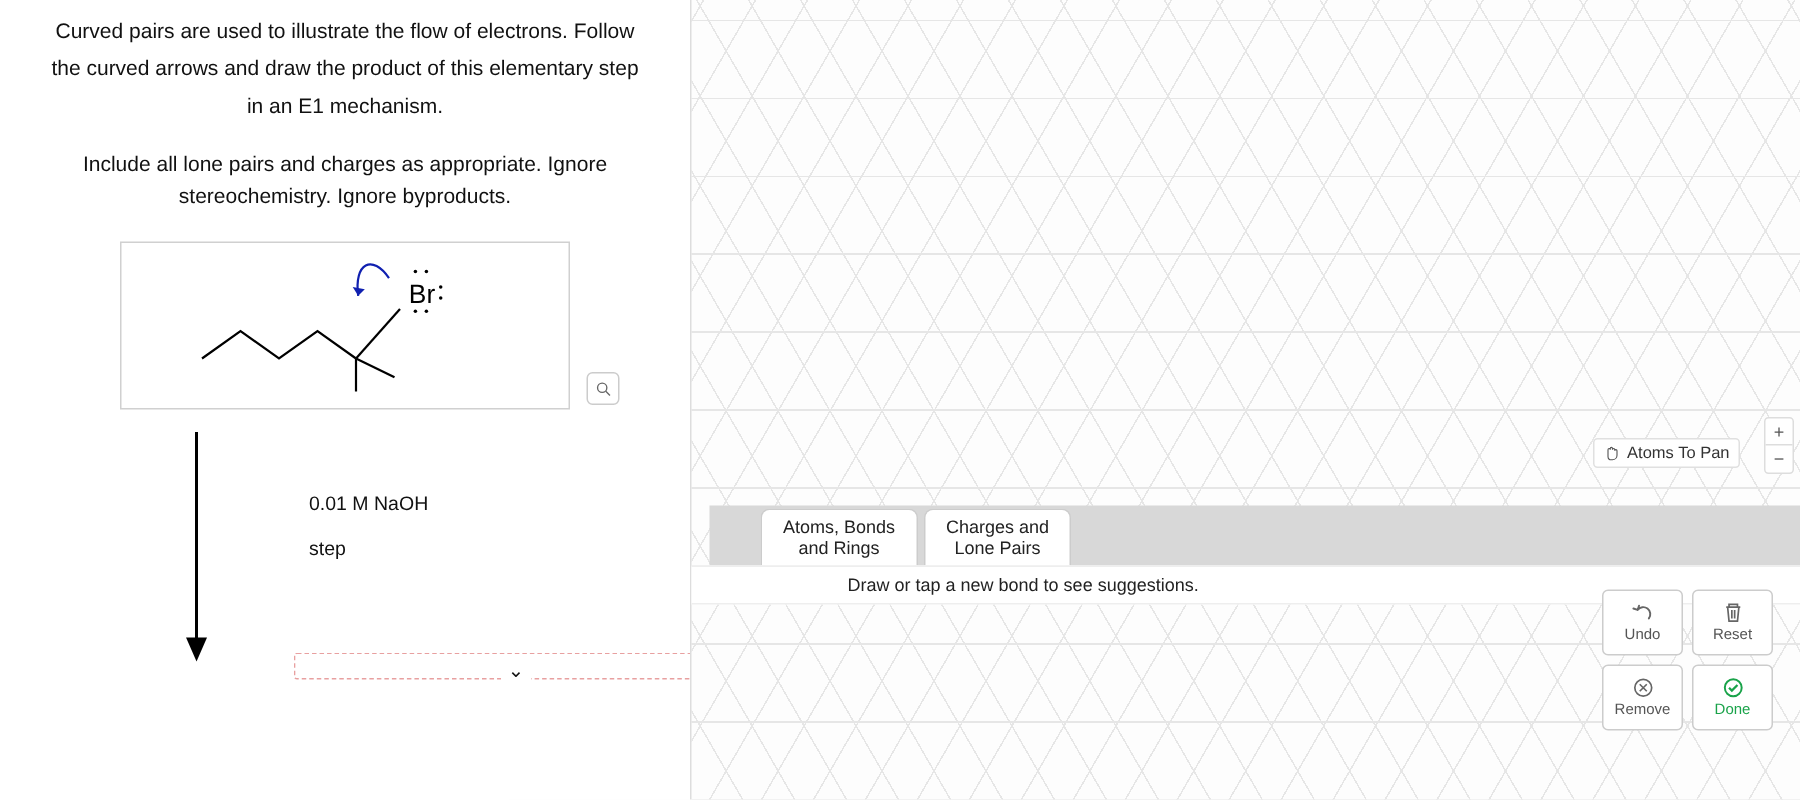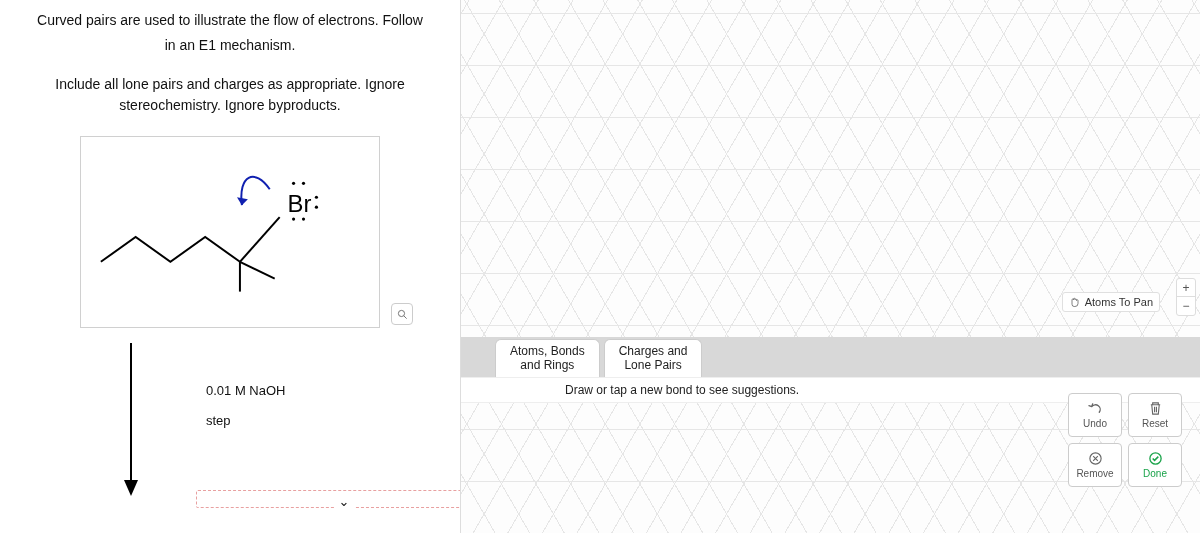--- a/index.html
+++ b/index.html
@@ -28,21 +28,21 @@
     .sub-instr {
       text-align: center;
       font-size: 14px;
       line-height: 1.5;
       color: #111;
       margin-bottom: 20px;
     }
     .molecule-box {
       margin: 0 auto 10px;
       width: 300px;
-      height: 192px;
+      height: 112px;
       border: 1px solid #d0d0d0;
       position: relative;
       background: #fff;
     }
     .zoom-btn {
       position: absolute;
       right: -34px;
       bottom: 2px;
       width: 22px;
       height: 22px;
@@ -113,21 +113,21 @@
       position: relative;
       border-left: 1px solid #ddd;
       background-image:
         repeating-linear-gradient(60deg, transparent 0 29px, #e6e6e6 29px 30px),
         repeating-linear-gradient(-60deg, transparent 0 29px, #e6e6e6 29px 30px),
         repeating-linear-gradient(0deg, transparent 0 51px, #e6e6e6 51px 52px);
       background-color: #fdfdfd;
     }
     .toolbar-strip {
       position: absolute;
-      left: 0;
+      left: 12px;
       right: 0;
       top: 337px;
       height: 40px;
       background: #d8d8d8;
       display: flex;
       align-items: stretch;
       padding-left: 34px;
     }
     .tab {
       background: #fff;
@@ -223,20 +223,21 @@
     .ctrl-btn svg { width: 15px; height: 15px; }
     .done-btn { color: #1aa34a; }
     .done-btn svg { stroke: #1aa34a; }
   </style>
 </head>
 <body>
 
 <div class="left-panel">
   <div class="question-text">
     <p>Curved pairs are used to illustrate the flow of electrons. Follow</p>
+    <p>the curved arrows and draw the product of this elementary step</p>
     <p>in an E1 mechanism.</p>
   </div>
   <div class="sub-instr">
     <p>Include all lone pairs and charges as appropriate. Ignore</p>
     <p>stereochemistry. Ignore byproducts.</p>
   </div>
 
   <div class="molecule-box">
     <svg class="molecule-svg" viewBox="0 0 300 150">
       <polyline points="20,105 55,80 90,105 125,80 160,105" stroke="#000" stroke-width="2" fill="none"></polyline>

